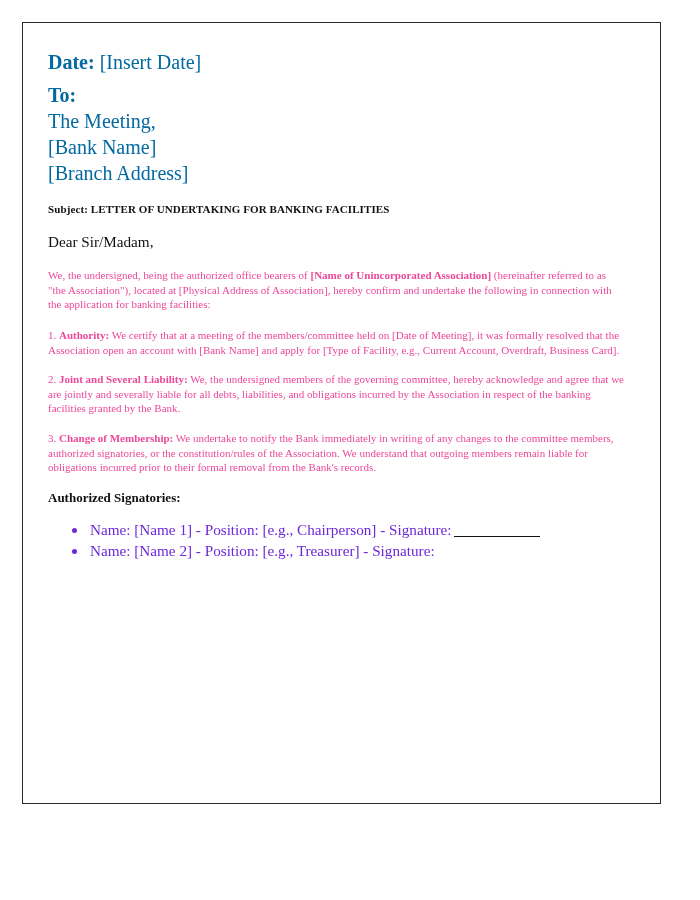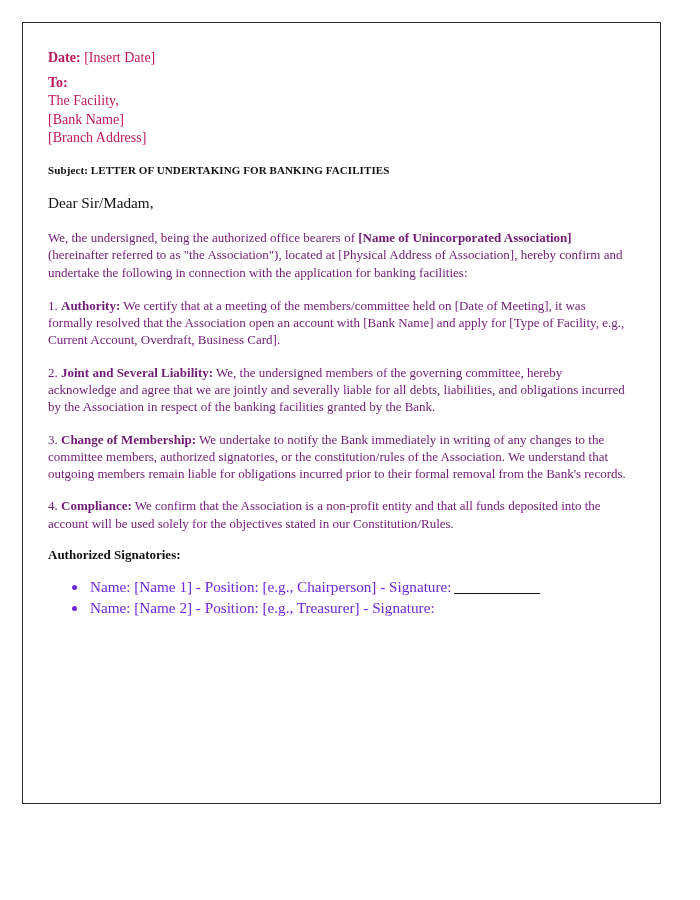--- a/index.html
+++ b/index.html
@@ -23,30 +23,30 @@
     border: 1.5px solid #2a2a2a;
     box-sizing: border-box;
     background: #ffffff;
     overflow: hidden;
   }
   .page-body {
     padding: 26px 26px 0 25px;
     box-sizing: border-box;
   }
   .doc-line {
-    font-size: 14px;
+    font-size: 20px;
     line-height: 1.30;
-    color: #be185d;
+    color: #0369a1;
   }
   .para {
-    font-size: 13px;
+    font-size: 11px;
     line-height: 1.33;
     text-align: left;
     margin: 0 8px 15px 0;
-    color: #701a75;
+    color: #ec4899;
   }
   .para-intro {
     margin-bottom: 16px;
   }
   b, .bold {
     font-weight: bold;
   }
   .subject {
     font-size: 11px;
     font-weight: bold;
@@ -99,21 +99,21 @@
 
     <div class="header-block">
       <div class="doc-line">
         <b>Date:</b>
         <span>[Insert Date]</span>
       </div>
       <div class="gap-sm"></div>
       <div class="doc-line">
         <b>To:</b>
       </div>
-      <div class="doc-line">The Facility,</div>
+      <div class="doc-line">The Meeting,</div>
       <div class="doc-line">[Bank Name]</div>
       <div class="doc-line">[Branch Address]</div>
     </div>
 
     <div class="subject">Subject: LETTER OF UNDERTAKING FOR BANKING FACILITIES</div>
 
     <div class="salutation">Dear Sir/Madam,</div>
 
     <p class="para para-intro">
       <span>We, the undersigned, being the authorized office bearers of </span><b>[Name of Unincorporated Association]</b><span> (hereinafter referred to as "the Association"), located at [Physical Address of Association], hereby confirm and undertake the following in connection with the application for banking facilities:</span>
@@ -127,24 +127,20 @@
     <p class="para">
       <span>2.</span>
       <b>Joint and Several Liability:</b><span> We, the undersigned members of the governing committee, hereby acknowledge and agree that we are jointly and severally liable for all debts, liabilities, and obligations incurred by the Association in respect of the banking facilities granted by the Bank.</span>
     </p>
 
     <p class="para">
       <span>3.</span>
       <b>Change of Membership:</b><span> We undertake to notify the Bank immediately in writing of any changes to the committee members, authorized signatories, or the constitution/rules of the Association. We understand that outgoing members remain liable for obligations incurred prior to their formal removal from the Bank's records.</span>
     </p>
 
-    <p class="para">
-      <span>4.</span>
-      <b>Compliance:</b><span> We confirm that the Association is a non-profit entity and that all funds deposited into the account will be used solely for the objectives stated in our Constitution/Rules.</span>
-    </p>
 
 
     <div class="sig-heading">Authorized Signatories:</div>
 
     <ul class="sig-list">
       <li><span>Name: [Name 1] - Position: [e.g., Chairperson] - Signature:</span><span class="rule"></span></li>
       <li><span>Name: [Name 2] - Position: [e.g., Treasurer] - Signature:</span></li>
 
     </ul>
 

